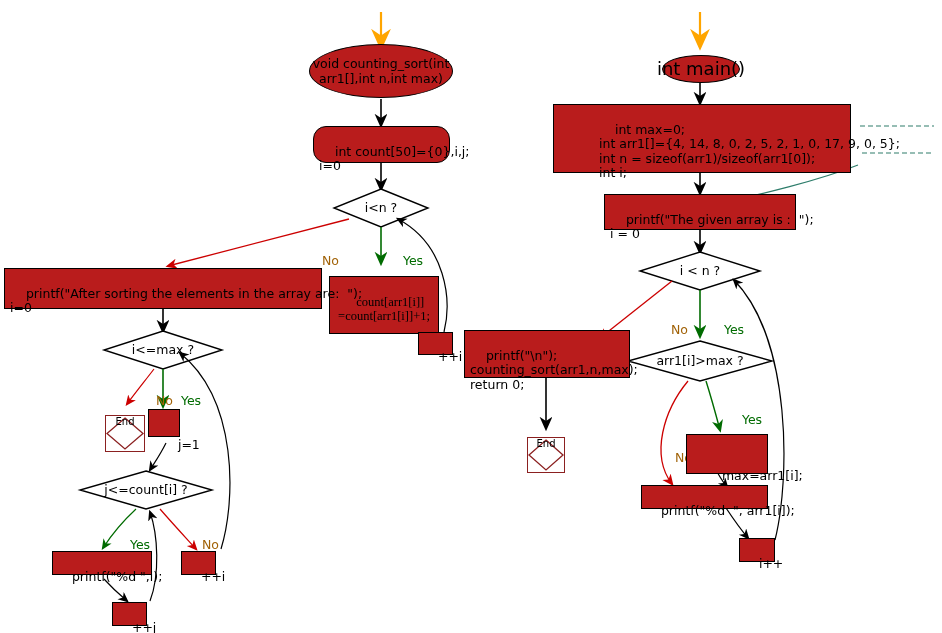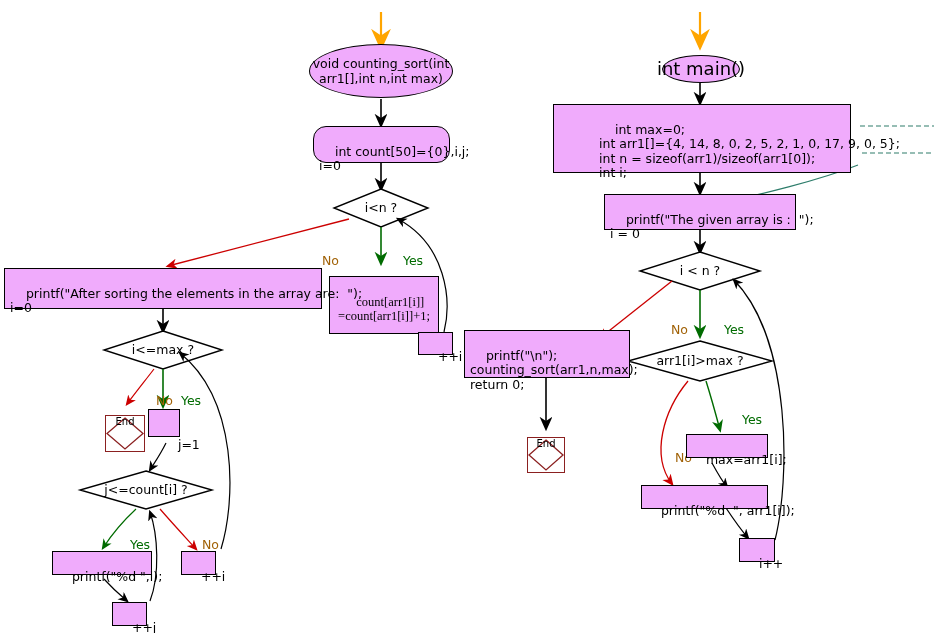--- a/index.html
+++ b/index.html
@@ -22,21 +22,21 @@
     position: absolute;
     left: 0;
     top: 0;
     width: 942px;
     height: 633px;
     pointer-events: none;
   }
   .node {
     position: absolute;
     box-sizing: border-box;
-    background: #f0abfc;
+    background: #b91c1c;
     color: #000000;
     font-size: 12.5px;
     line-height: 14.5px;
     white-space: pre;
   }
   .proc {
     border: 1.4px solid #000000;
     padding: 3px 5px 3px 5px;
   }
   .proc.center {
@@ -293,21 +293,21 @@
     <span>arr1[i]&gt;max ?</span>
   </div>
 
   <div class="edgelabel lbl-yes" style="left:726px; top:400px;">
     <span>Yes</span>
   </div>
   <div class="edgelabel lbl-no" style="left:659px; top:438px;">
     <span>No</span>
   </div>
 
-  <div class="node proc center" style="left:686px; top:434px; width:82px; height:24px; padding:3px;">
+  <div class="node proc center" style="left:686px; top:434px; width:82px; height:24px; padding:19px;">
     <span>max=arr1[i];</span>
   </div>
 
   <div class="node proc center" style="left:641px; top:485px; width:127px; height:24px; padding:3px;">
     <span>printf("%d  ", arr1[i]);</span>
   </div>
 
   <div class="node proc center" style="left:739px; top:538px; width:36px; height:24px; padding:3px;">
     <span>i++</span>
   </div>

